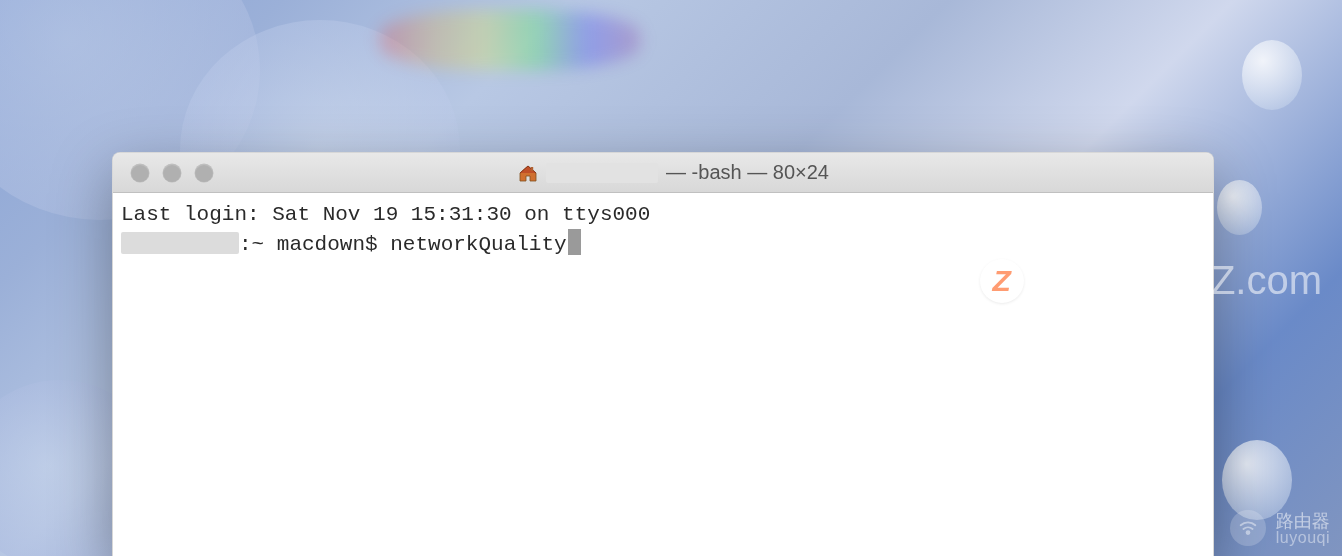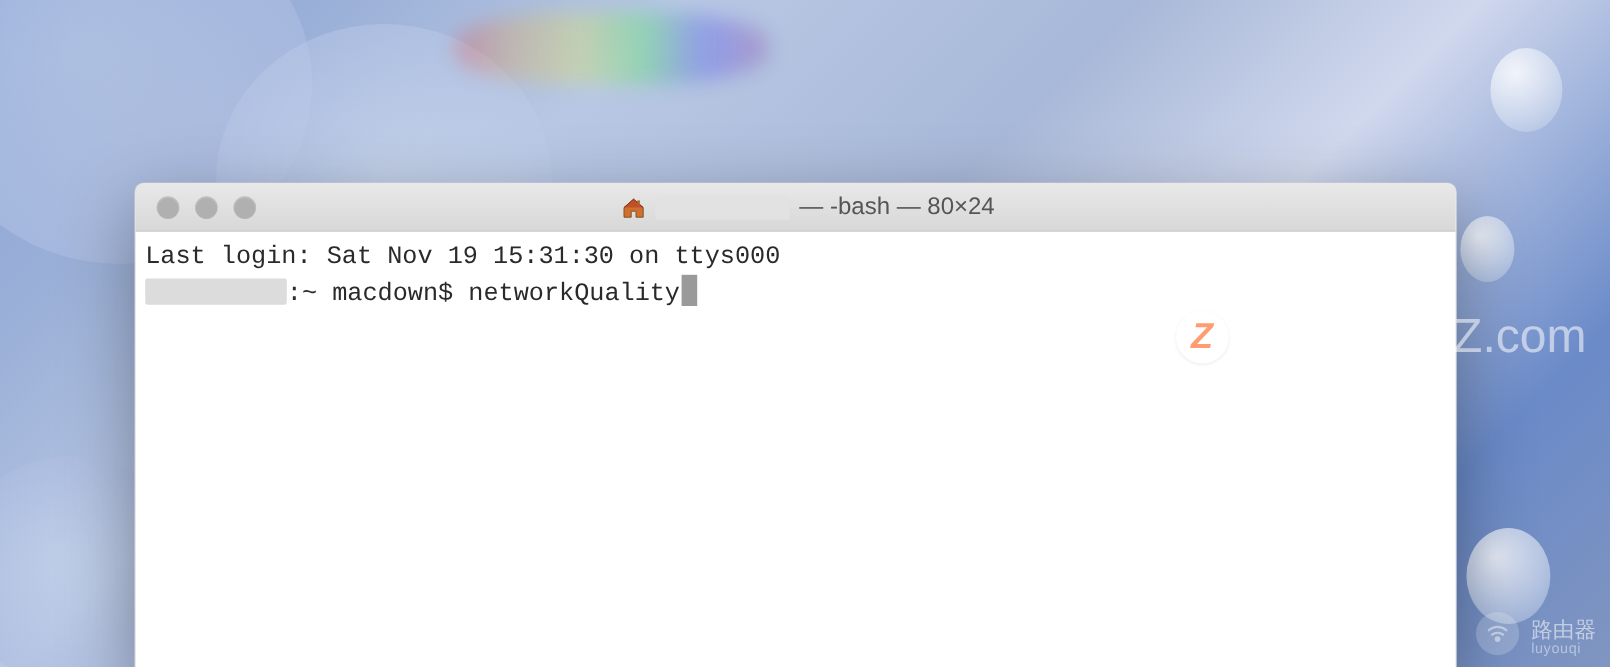--- a/index.html
+++ b/index.html
@@ -147,21 +147,21 @@
     }
     .router-badge {
       width: 36px; height: 36px; border-radius: 50%;
       background: rgba(255,255,255,0.35);
       display: flex; align-items: center; justify-content: center;
     }
     .router-text {
       display: flex; flex-direction: column; line-height: 1.0;
     }
     .router-text .cn { font-size: 18px; }
-    .router-text .py { font-size: 12px; letter-spacing: 0.5px; opacity: 0.8; }
+    .router-text .py { font-size: 16px; letter-spacing: 0.5px; opacity: 0.8; }
   </style>
 </head>
 <body>
 
 <div class="bg-shape petal1"></div>
 <div class="bg-shape petal2"></div>
 <div class="bg-shape petal3"></div>
 <div class="bg-shape petal4"></div>
 <div class="rainbow"></div>
 <div class="drops">

